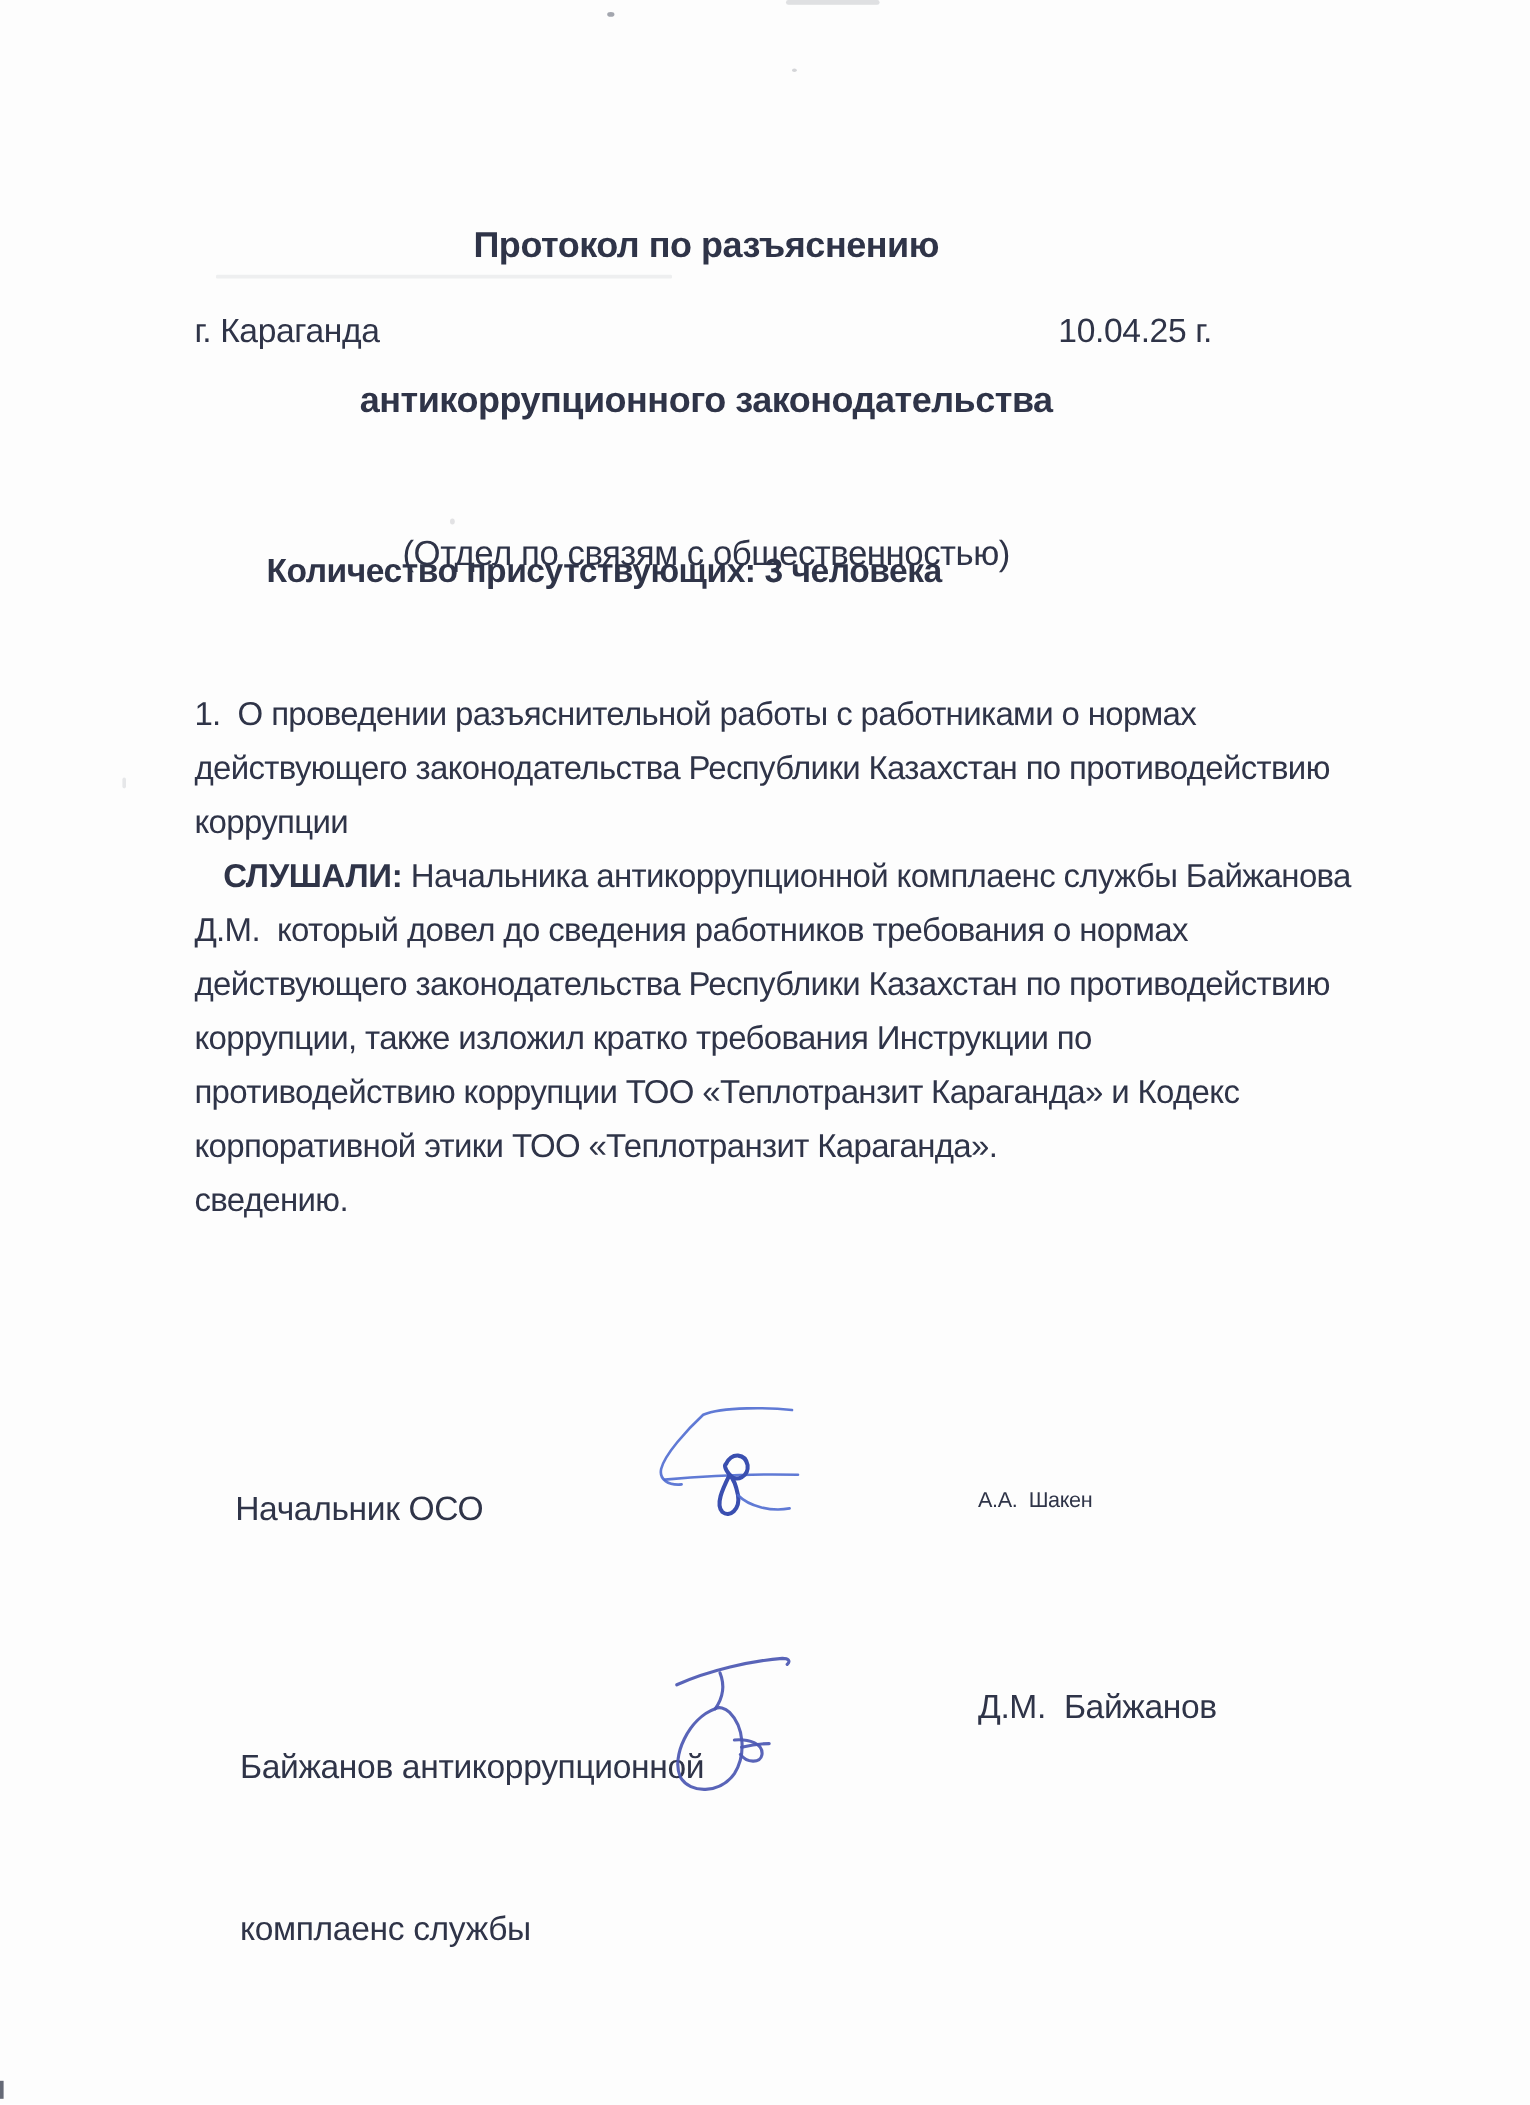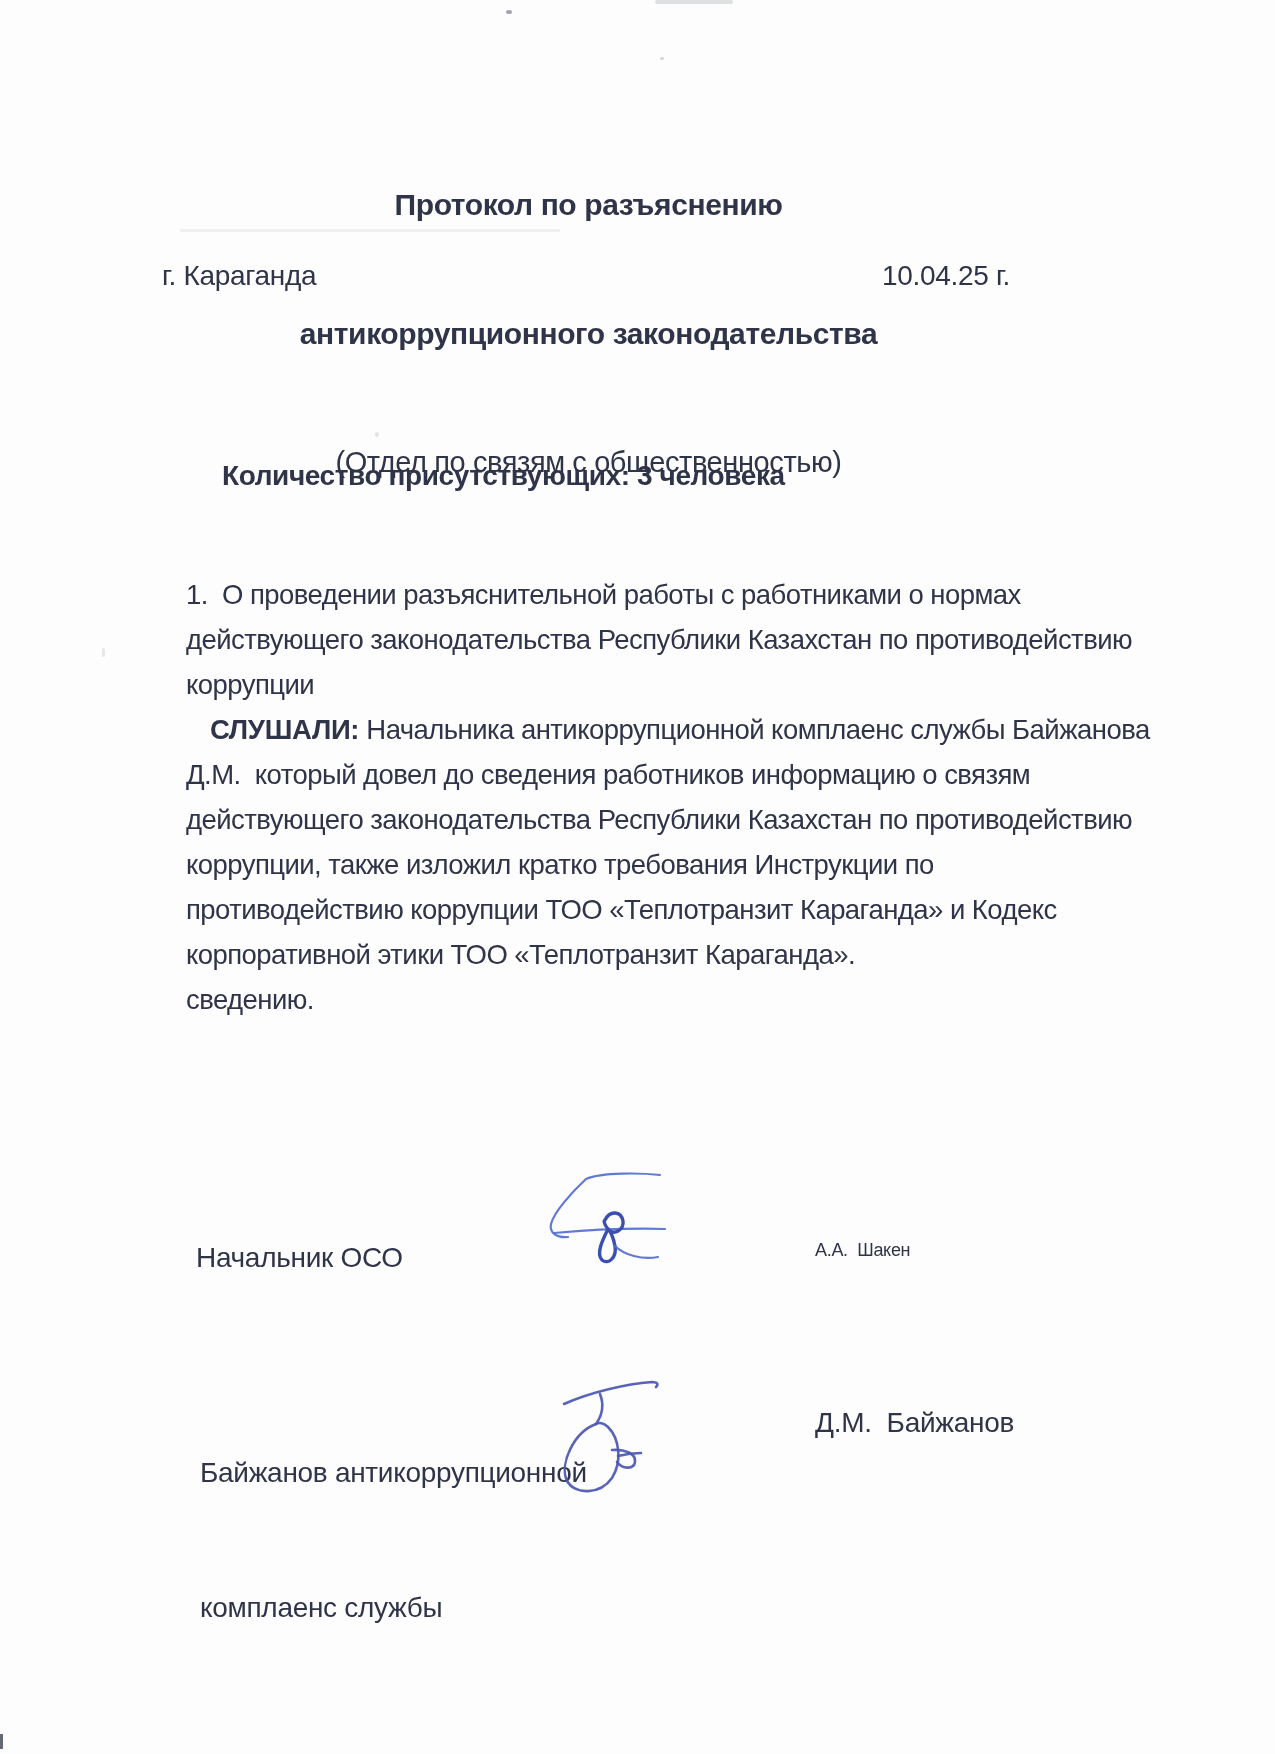--- a/index.html
+++ b/index.html
@@ -35,21 +35,21 @@
     font-size:28px;letter-spacing:-0.4px;white-space:pre;font-weight:bold;
   }
   .agenda-heading{
     position:absolute;left:162px;top:546px;width:853px;
     text-align:center;font-size:28px;font-weight:bold;letter-spacing:-0.3px;white-space:pre;
   }
   .doc-body{
     position:absolute;left:162px;top:572px;width:900px;
     font-size:27.5px;line-height:45px;letter-spacing:-0.55px;
   }
-  .body-line{white-space:pre;margin-left:24px;}
+  .body-line{white-space:pre;}
   .body-line.indent{padding-left:24px;}
   .body-line b{letter-spacing:-0.3px;}
   
   .sig1-title{position:absolute;left:196px;top:1242px;font-size:28px;letter-spacing:-0.3px;white-space:pre;}
   .sig1-name{position:absolute;left:815px;top:1240px;font-size:18px;letter-spacing:-0.3px;white-space:pre;}
   .sig2-title{position:absolute;left:200px;top:1360px;font-size:28px;line-height:45px;letter-spacing:-0.3px;white-space:pre;}
   .sig2-name{position:absolute;left:815px;top:1407px;font-size:28px;letter-spacing:-0.3px;white-space:pre;}
   .sig1-svg{position:absolute;left:542px;top:1170px;}
   .sig2-svg{position:absolute;left:556px;top:1378px;}
   .sig-thin{fill:none;stroke:var(--signature-blue);stroke-width:2.2;stroke-linecap:round;stroke-linejoin:round;opacity:.9;}
@@ -90,21 +90,21 @@
   </div>
 
   <div class="attendees">Количество присутствующих: 3 человека</div>
 
 
   <div class="doc-body">
       <div class="body-line">1.  О проведении разъяснительной работы с работниками о нормах</div>
       <div class="body-line">действующего законодательства Республики Казахстан по противодействию</div>
       <div class="body-line">коррупции</div>
       <div class="body-line indent"><b>СЛУШАЛИ:</b> Начальника антикоррупционной комплаенс службы Байжанова</div>
-      <div class="body-line">Д.М.  который довел до сведения работников информацию о связям</div>
+      <div class="body-line">Д.М.  который довел до сведения работников требования о нормах</div>
       <div class="body-line">действующего законодательства Республики Казахстан по противодействию</div>
       <div class="body-line">коррупции, также изложил кратко требования Инструкции по</div>
       <div class="body-line">противодействию коррупции ТОО «Теплотранзит Караганда» и Кодекс</div>
       <div class="body-line">корпоративной этики ТОО «Теплотранзит Караганда».</div>
       <div class="body-line">сведению.</div>
     </div>
 
   <div class="sig1-title">Начальник ОСО</div>
   <svg class="sig1-svg" width="125" height="105" viewBox="0 0 125 105">
     <path class="sig-thin" d="M118,5 C100,3 60,2 44,9 C30,22 12,42 9,54 C7,63 15,68 26,67"></path>

